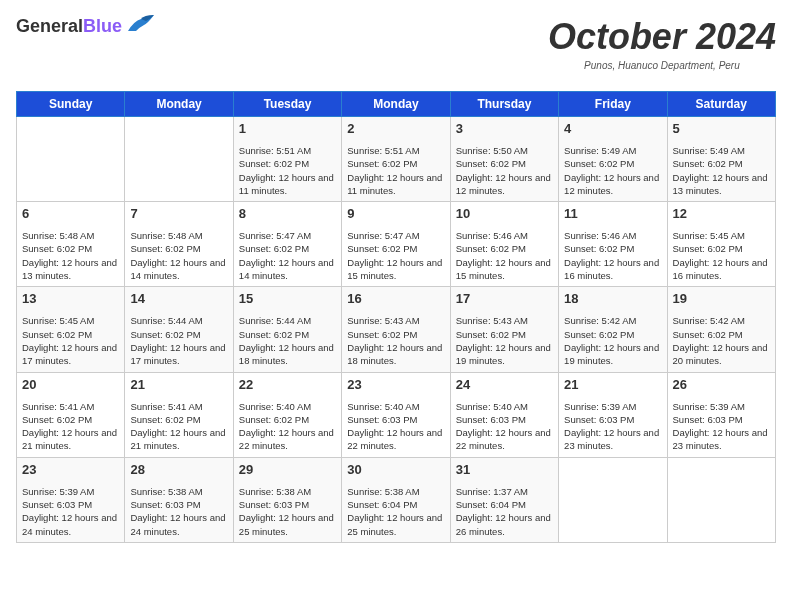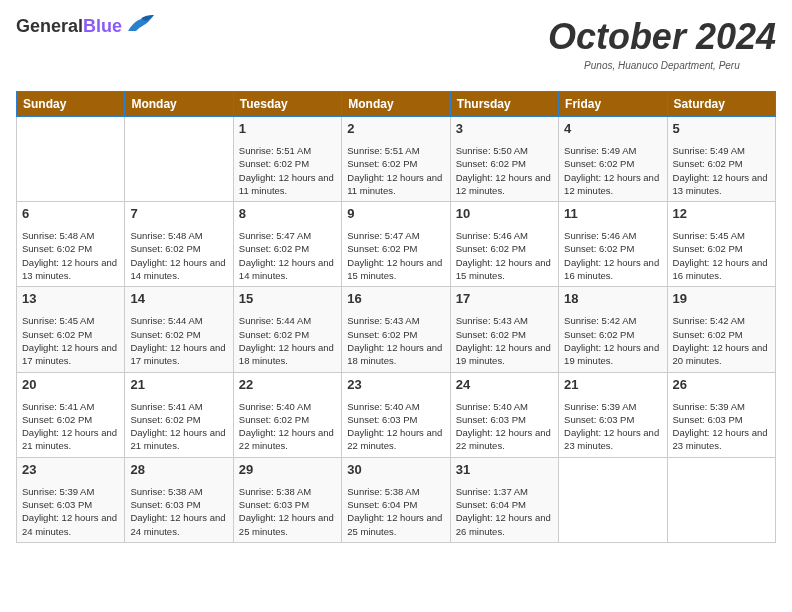--- a/index.html
+++ b/index.html
@@ -35,23 +35,23 @@
       font-size: 10px;
       color: #555;
       margin-top: 2px;
     }
     table {
       width: 100%;
       border-collapse: collapse;
       font-size: 10px;
     }
     thead tr th {
-      background-color: #a16207;
+      background-color: #1d4ed8;
       color: #fff;
-      text-align: left;
+      text-align: center;
       padding: 5px 6px;
       font-size: 12px;
       font-weight: bold;
       border: 1px solid #2a7fcf;
     }
     tbody tr td {
       border: 1px solid #ccc;
       vertical-align: top;
       padding: 4px 5px;
       height: 80px;

